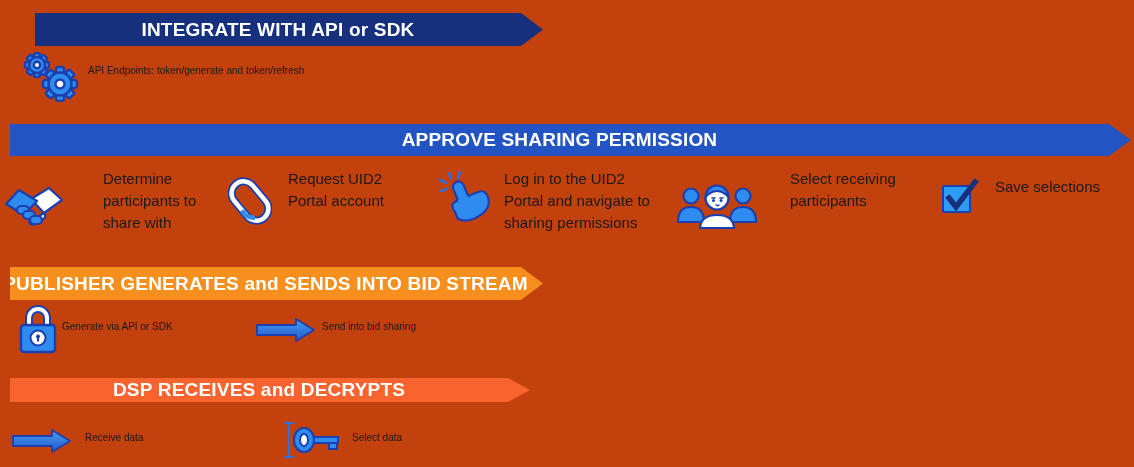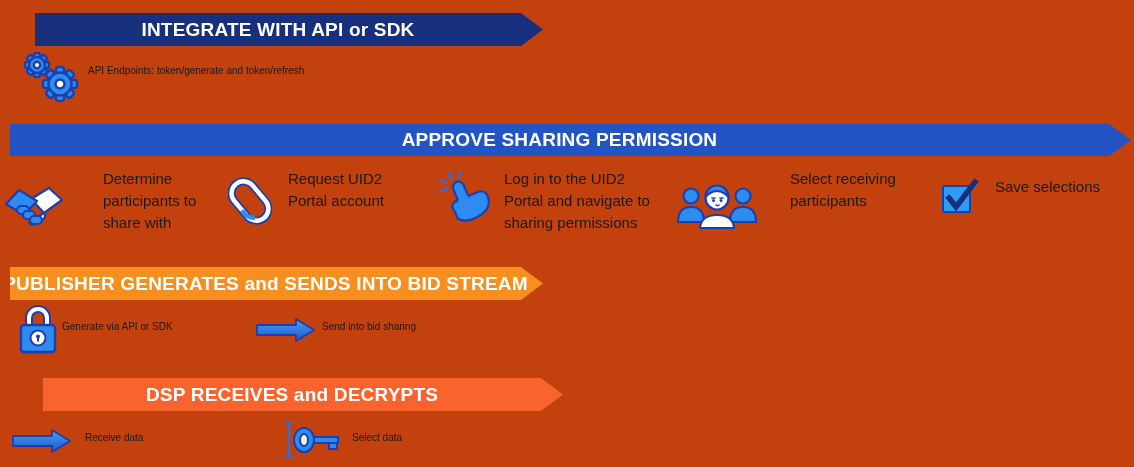--- a/index.html
+++ b/index.html
@@ -9,21 +9,21 @@
 
   .banner {
     position:absolute; display:flex; align-items:center; justify-content:center;
     color:#fff; font-weight:bold; font-size:19px; letter-spacing:.2px;
     clip-path:polygon(0 0, calc(100% - 22px) 0, 100% 50%, calc(100% - 22px) 100%, 0 100%);
     padding-right:22px; white-space:nowrap;
   }
   .banner-1 { left:35px; top:13px;  width:508px;  height:33px; background:#17307e; }
   .banner-2 { left:10px; top:124px; width:1121px; height:32px; background:#2254c4; }
   .banner-3 { left:10px; top:267px; width:533px;  height:33px; background:#f78f1e; }
-  .banner-4 { left:10px; top:378px; width:520px;  height:33px; background:#f9632e;margin-left:33px; }
+  .banner-4 { left:10px; top:378px; width:520px;  height:24px; background:#f9632e; }
 
   .inline-item { position:absolute; font-size:10px; white-space:nowrap; }
   .icon-box { position:absolute; }
   .icon-box svg { display:block; width:100%; height:100%; }
 
   .step { position:absolute; top:168px; display:flex; }
   .step .txt { font-size:15px; line-height:22px; }
 </style>
 </head>
 <body>

